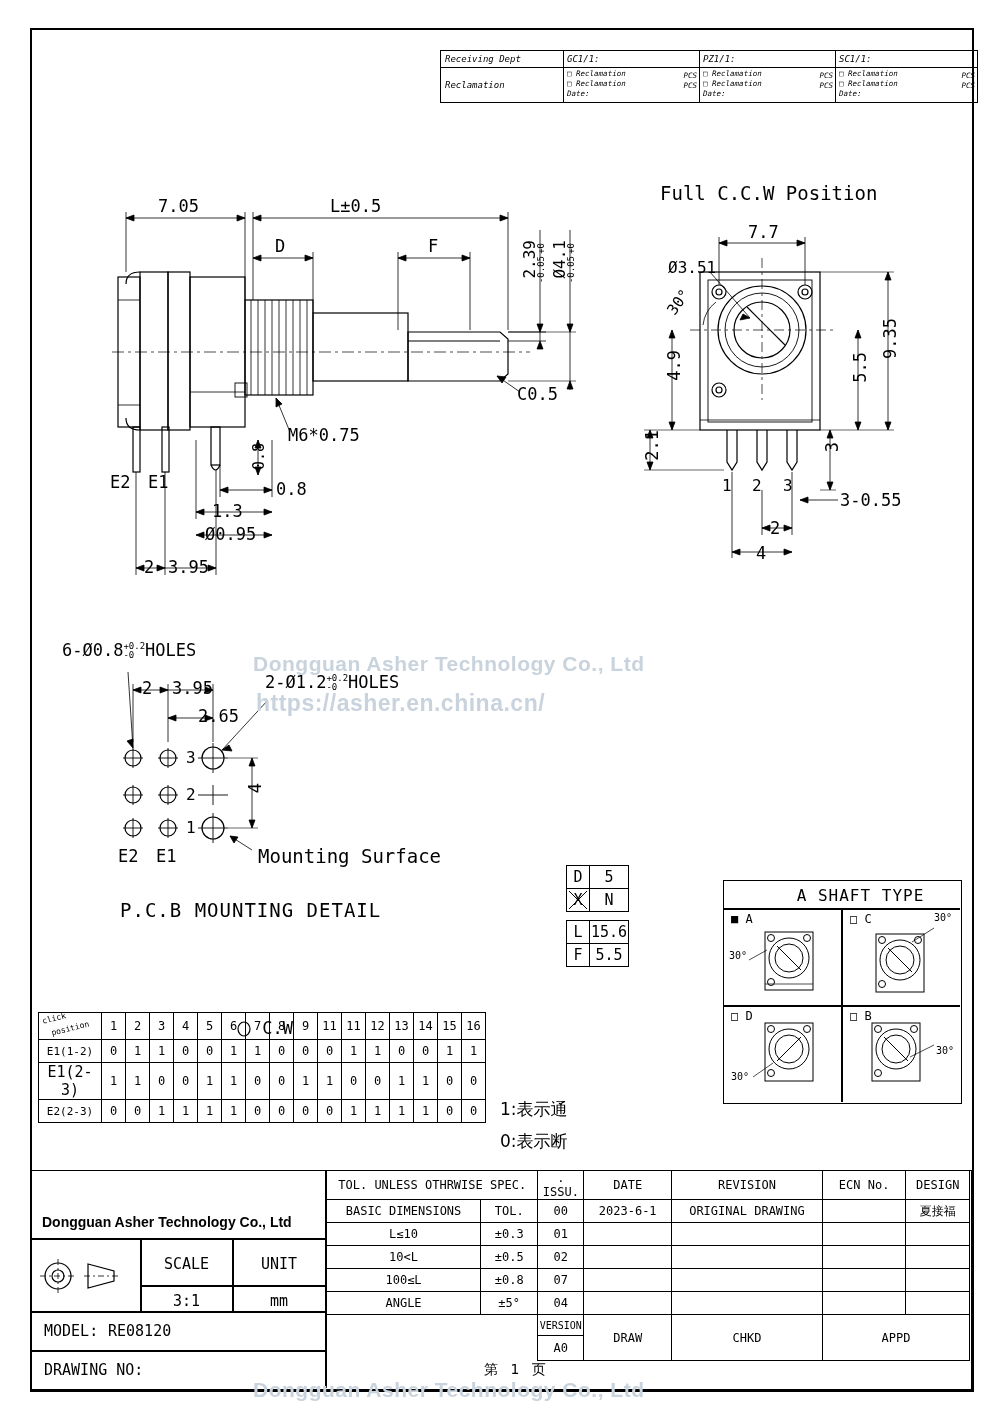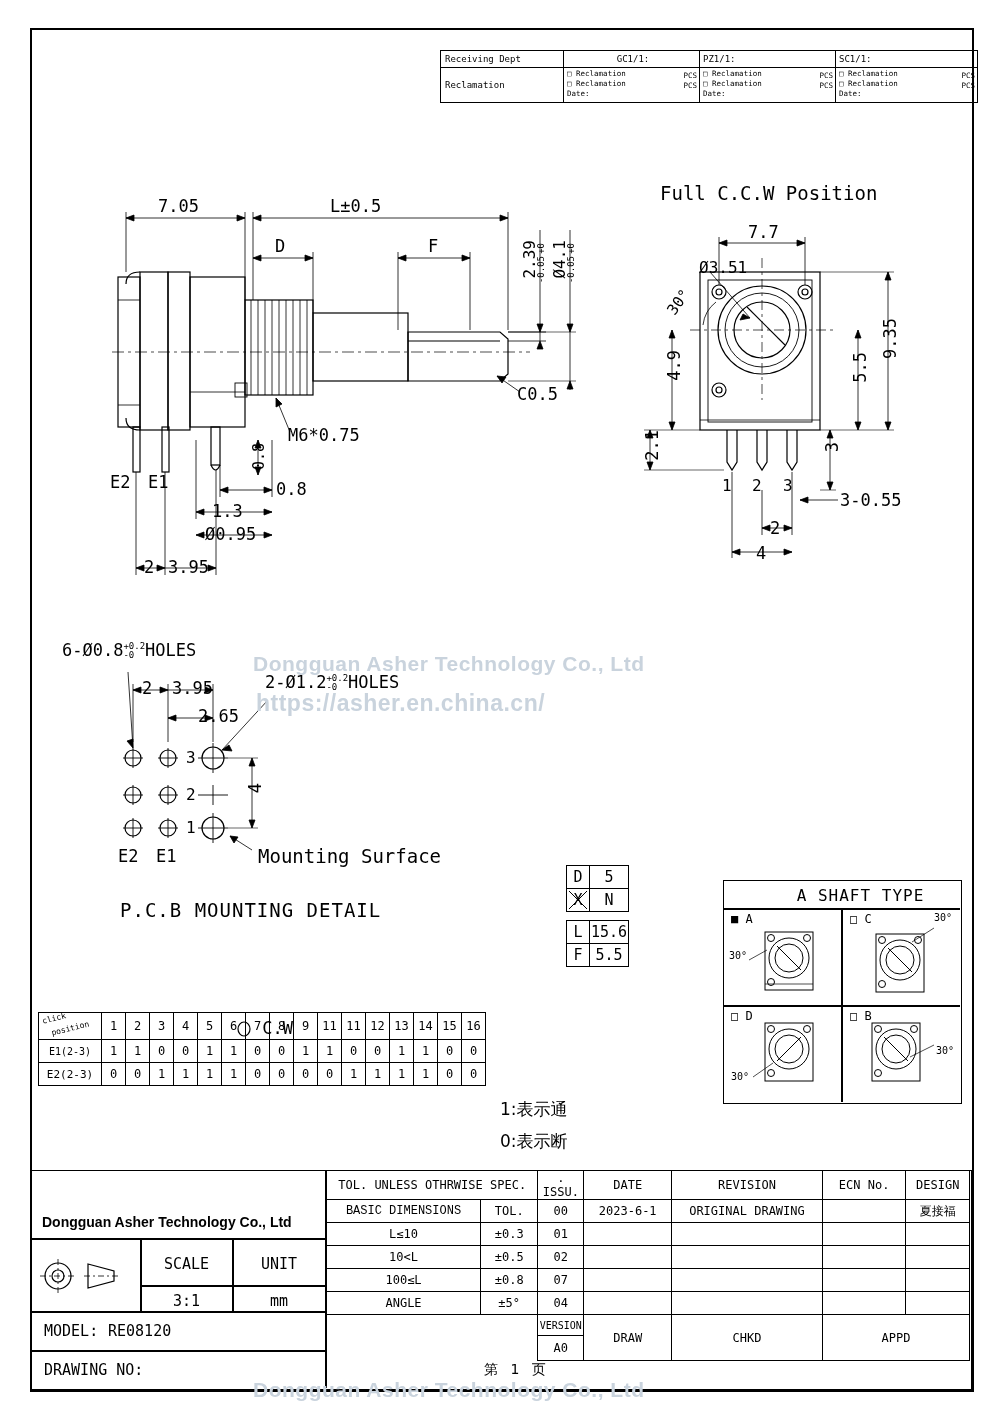--- a/index.html
+++ b/index.html
@@ -16,25 +16,25 @@
   .vtxt{writing-mode:vertical-rl;transform:rotate(180deg);}
 </style>
 </head>
 <body>
 
 <div id="sheet">
 
   <div class="brd" style="left:30px;top:28px;width:940px;height:1360px;"></div>
 
   <div style="position:absolute;left:440px;top:50px;">
-    <table class="tbl" style="font-size:9px;">
+    <table class="tbl" style="font-size:9px;font-style:italic;">
       <tbody>
           <tr>
         <td rowspan="1" style="width:118px;height:16px;text-align:left;padding-left:4px;">Receiving Dept</td>
-        <td style="width:132px;height:16px;text-align:center;padding-left:3px;">GC1/1:</td>
+        <td style="width:132px;height:16px;text-align:left;padding-left:3px;">GC1/1:</td>
         <td style="width:132px;height:16px;text-align:left;padding-left:3px;">PZ1/1:</td>
         <td style="width:138px;height:16px;text-align:left;padding-left:3px;">SC1/1:</td>
       </tr>
       <tr>
         <td style="height:34px;text-align:left;padding-left:4px;">Reclamation</td>
         <td style="height:34px;padding:0;">
           <div style="position:relative;height:34px;">
             <div class="tx" style="left:3px;top:1px;font-size:7.5px;">□ <span>Reclamation</span></div>
             <div class="tx" style="left:3px;top:11px;font-size:7.5px;">□ <span>Reclamation</span></div>
             <div class="tx" style="left:3px;top:21px;font-size:7.5px;">Date:</div>
@@ -296,21 +296,21 @@
       <polygon points="732,552 740,549 740,555"></polygon>
       <polygon points="792,552 784,549 784,555"></polygon>
       <line x1="732" y1="472" x2="732" y2="558"></line>
 
       <line x1="800" y1="500" x2="838" y2="500"></line>
       <polygon points="800,500 808,497 808,503"></polygon>
     </g>
   </svg>
 
   <div class="tx" style="left:748px;top:222px;font-size:17px;">7.7</div>
-  <div class="tx" style="left:668px;top:258px;font-size:16px;margin-left:31px;">Ø3.51</div>
+  <div class="tx" style="left:668px;top:258px;font-size:16px;">Ø3.51</div>
   <div class="tx" style="left:665px;top:293px;font-size:15px;transform:rotate(-55deg);">30°</div>
   <div class="tx vtxt" style="left:880px;top:318px;font-size:17px;">9.35</div>
   <div class="tx vtxt" style="left:850px;top:352px;font-size:17px;">5.5</div>
   <div class="tx vtxt" style="left:822px;top:442px;font-size:17px;">3</div>
   <div class="tx vtxt" style="left:664px;top:350px;font-size:17px;">4.9</div>
   <div class="tx vtxt" style="left:642px;top:430px;font-size:17px;">2.1</div>
   <div class="tx" style="left:722px;top:476px;font-size:16px;">1</div>
   <div class="tx" style="left:752px;top:476px;font-size:16px;">2</div>
   <div class="tx" style="left:783px;top:476px;font-size:16px;">3</div>
   <div class="tx" style="left:770px;top:518px;font-size:17px;">2</div>
@@ -534,21 +534,41 @@
             <td style="width:23px;height:26px;">11</td>
             <td style="width:23px;height:26px;">11</td>
             <td style="width:23px;height:26px;">12</td>
             <td style="width:23px;height:26px;">13</td>
             <td style="width:23px;height:26px;">14</td>
             <td style="width:23px;height:26px;">15</td>
             <td style="width:23px;height:26px;">16</td>
             <td style="border:none;width:0;"></td>
           </tr>
           <tr>
-            <td style="height:22px;font-size:10px;">E1(2-3)</td>
+            <td style="height:22px;font-size:11px;">E1(1-2)</td>
+            <td>0</td>
+            <td>1</td>
+            <td>1</td>
+            <td>0</td>
+            <td>0</td>
+            <td>1</td>
+            <td>1</td>
+            <td>0</td>
+            <td>0</td>
+            <td>0</td>
+            <td>1</td>
+            <td>1</td>
+            <td>0</td>
+            <td>0</td>
+            <td>1</td>
+            <td>1</td>
+            <td style="border:none;"></td>
+          </tr>
+          <tr>
+            <td style="height:22px;font-size:15px;">E1(2-3)</td>
             <td>1</td>
             <td>1</td>
             <td>0</td>
             <td>0</td>
             <td>1</td>
             <td>1</td>
             <td>0</td>
             <td>0</td>
             <td>1</td>
             <td>1</td>
@@ -626,21 +646,21 @@
       <tbody>
           <tr>
         <td colspan="2" style="width:212px;height:22px;">TOL. UNLESS OTHRWISE SPEC.</td>
         <td rowspan="1" style="width:45px;height:22px;">. ISSU.</td>
         <td style="width:88px;height:22px;">DATE</td>
         <td style="width:152px;height:22px;">REVISION</td>
         <td style="width:84px;height:22px;">ECN No.</td>
         <td style="width:63px;height:22px;">DESIGN</td>
       </tr>
       <tr>
-        <td style="width:155px;height:22px;font-family:Liberation Mono, monospace;">BASIC DIMENSIONS</td>
+        <td style="width:155px;height:22px;">BASIC DIMENSIONS</td>
         <td style="width:57px;height:22px;">TOL.</td>
         <td>00</td>
         <td>2023-6-1</td>
         <td>ORIGINAL DRAWING</td>
         <td></td>
         <td style="font-family:'DejaVu Sans',sans-serif;">夏接福</td>
       </tr>
       <tr>
         <td style="height:22px;">L≤10</td>
         <td>±0.3</td>

